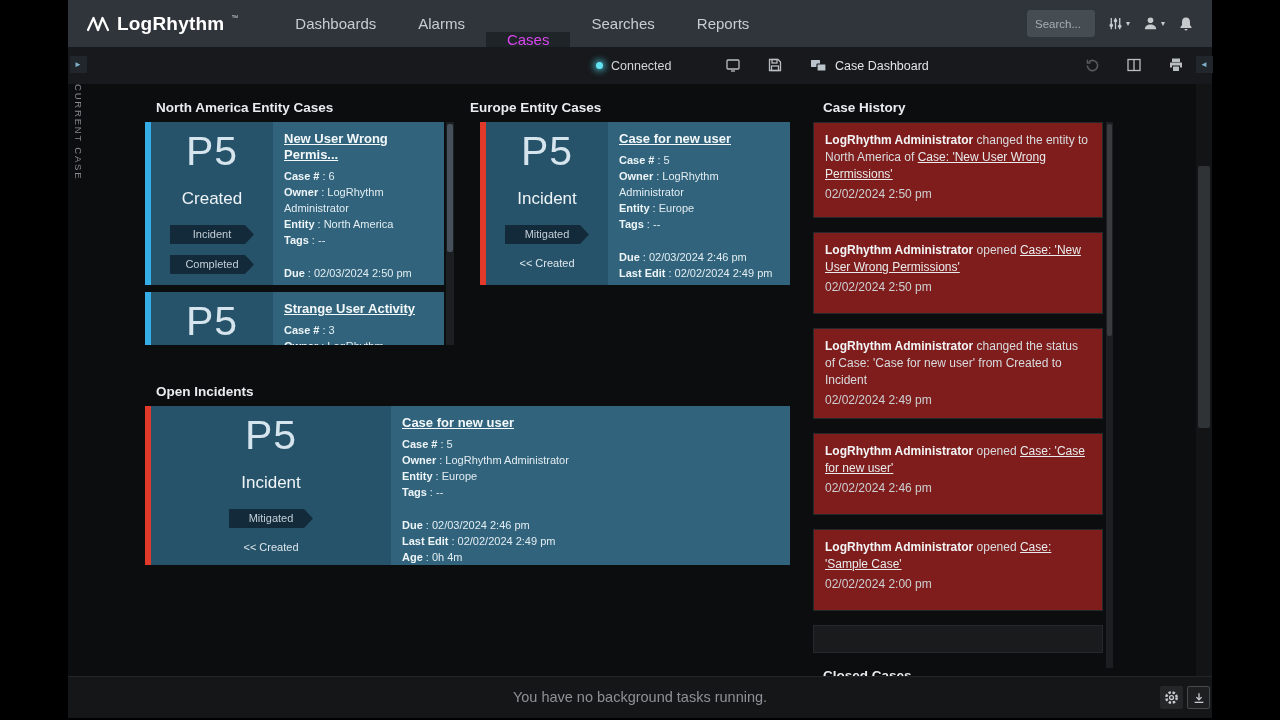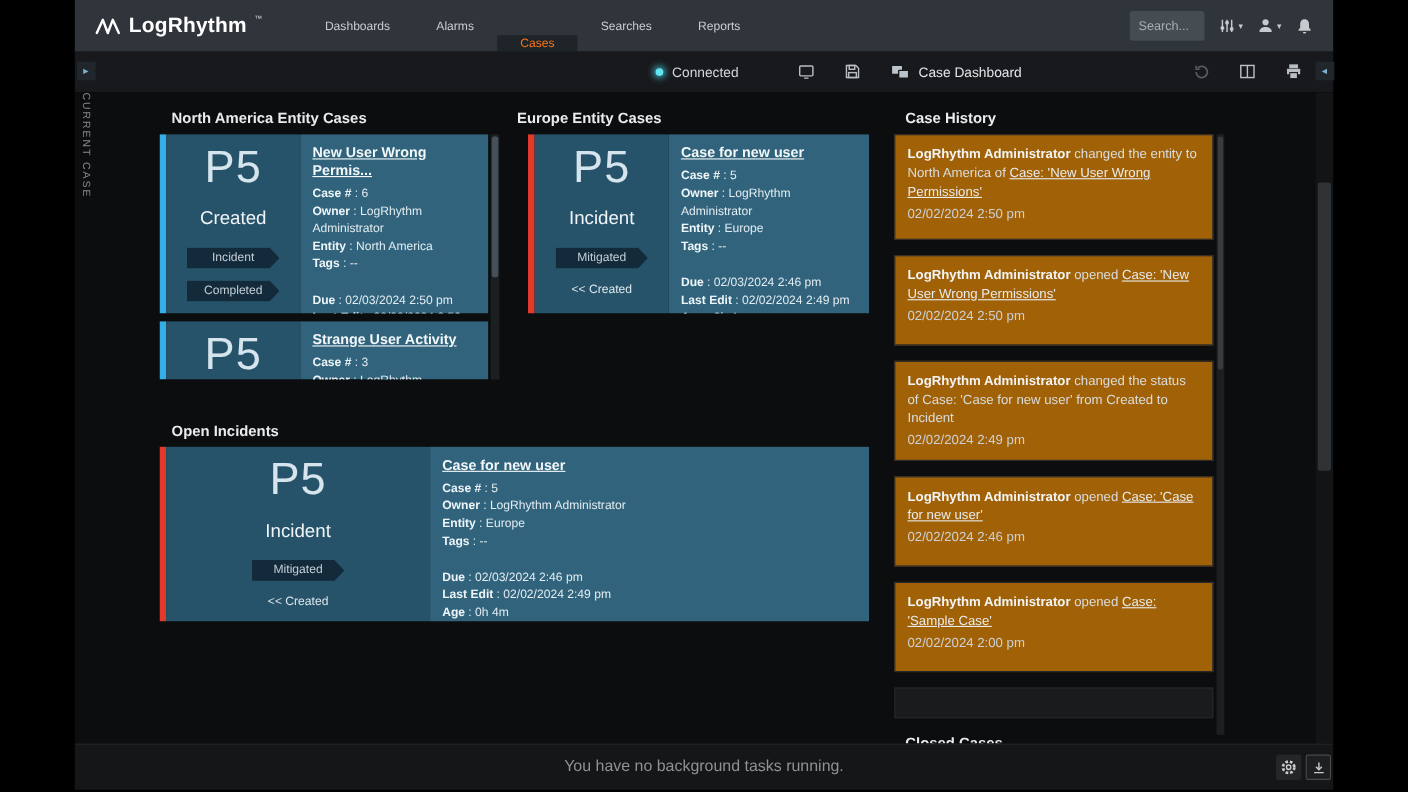--- a/index.html
+++ b/index.html
@@ -9,22 +9,22 @@
          font-family:"Liberation Sans","DejaVu Sans",sans-serif;}
 
   
   .topnav{position:absolute;left:68px;top:0;width:1144px;height:47px;background:#2f353a;
           display:flex;align-items:center;}
   .logo{display:flex;align-items:flex-start;gap:7px;padding:0 12px 0 18px;color:#fff;cursor:pointer;}
   .logo svg{margin-top:3px;}
   .logo-text{font-size:19px;font-weight:bold;letter-spacing:.2px;line-height:26px;}
   .tm{font-size:7px;color:#cfd3d6;margin-top:3px;}
   .nav-items{display:flex;height:100%;margin-left:24px;}
-  .nav-item{display:flex;align-items:center;padding:0 21px;font-size:11px;color:#c9cdd1;cursor:pointer;}
-  .nav-item.active{background:#1f2428;color:#f97316;margin-top:32px;}
+  .nav-item{display:flex;align-items:center;padding:0 21px;font-size:15px;color:#c9cdd1;cursor:pointer;}
+  .nav-item.active{background:#1f2428;color:#d946ef;margin-top:32px;}
   .nav-right{margin-left:auto;display:flex;align-items:center;gap:13px;padding-right:18px;}
   .search{width:68px;height:27px;background:#454c52;border:none;border-radius:3px;padding:0 8px;
           font-size:11.5px;color:#d7dadd;font-family:inherit;}
   .search::placeholder{color:#a9aeb3;}
   .nav-icon{display:flex;align-items:center;gap:3px;color:#c6cacd;cursor:pointer;}
   .nav-caret{font-size:8px;color:#c6cacd;}
 
   
   .toolbar{position:absolute;left:68px;top:47px;width:1144px;height:37px;background:#17191c;}
   .connected{position:absolute;left:528px;top:0;height:37px;display:flex;align-items:center;gap:8px;
@@ -56,21 +56,21 @@
   .back-link{margin-top:13px;font-size:11px;color:#dde7ed;cursor:pointer;}
   .card-info{flex:1;background:#31647c;padding:9px 11px;font-size:11px;color:#e2ecf1;line-height:16px;}
   .card-title{display:inline-block;font-size:13px;font-weight:bold;text-decoration:underline;color:#f3f8fa;
               margin-bottom:5px;cursor:pointer;}
   .field b{font-weight:bold;color:#eef5f8;}
   .field span{margin-left:3px;}
   .meta{margin-top:17px;}
 
   
   .history{position:absolute;left:745px;top:38px;width:290px;display:flex;flex-direction:column;gap:14px;}
-  .hist-entry{background:#a16207;border:1px solid #26292b;padding:9px 11px;font-size:12px;line-height:17px;
+  .hist-entry{background:#7f1d1d;border:1px solid #26292b;padding:9px 11px;font-size:12px;line-height:17px;
               color:#d9dcde;min-height:82px;}
   .hist-entry.tall{min-height:96px;}
   .hist-actor{color:#f2f4f5;font-weight:bold;}
   .hist-link{text-decoration:underline;color:#e9ebec;cursor:pointer;}
   .hist-time{margin-top:3px;color:#cdd0d2;}
   .hist-ghost{background:#191b1c;border:1px solid #26292b;height:28px;flex:0 0 auto;}
 
   
   .vscroll{position:absolute;background:#1c1f21;}
   .vscroll .thumb{position:absolute;left:1px;right:1px;border-radius:2px;background:#45505a;}

